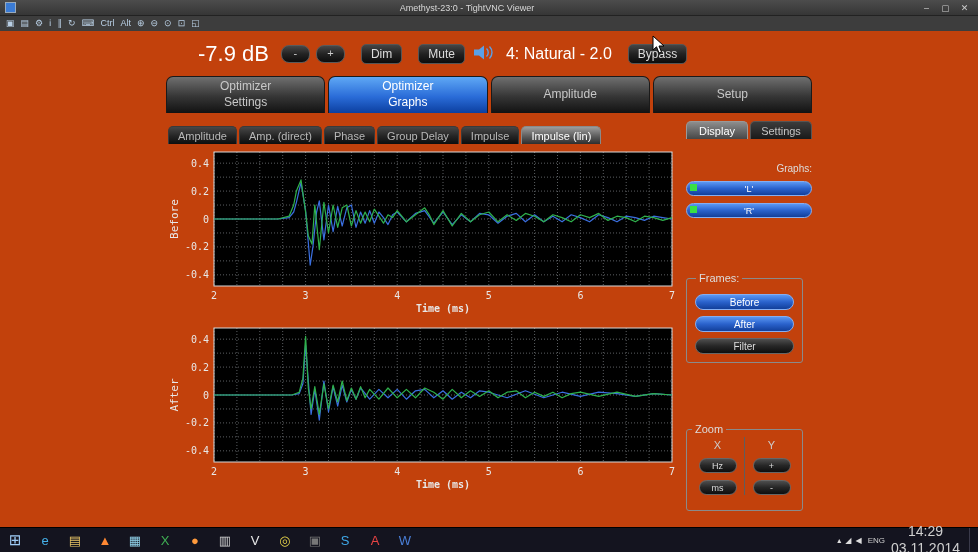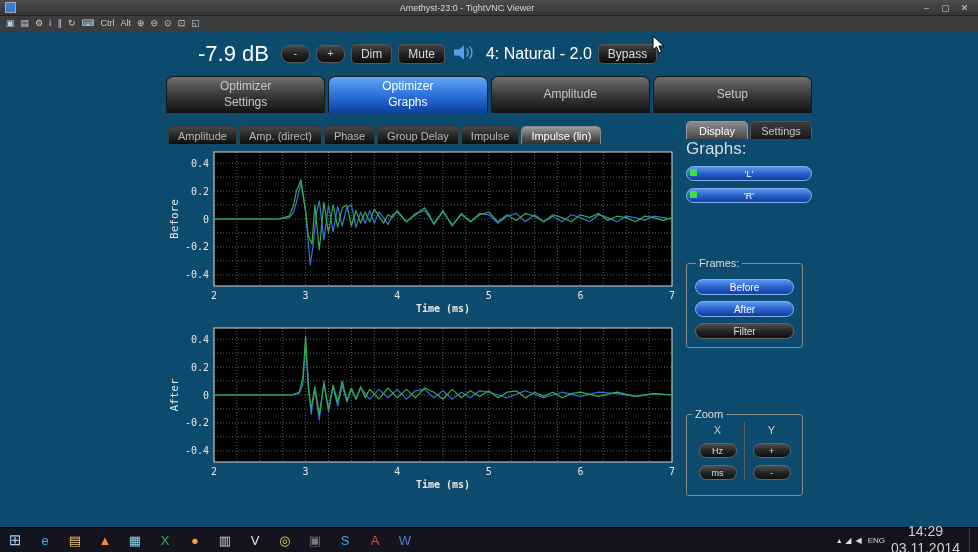--- a/index.html
+++ b/index.html
@@ -11,32 +11,32 @@
             align-items:center;padding:0 5px;color:#cfcfcf;font-size:9px;border-bottom:1px solid #222;}
   .titlebar .appico{width:9px;height:9px;background:#3a7bd5;border:1px solid #9ab;display:inline-block;}
   .titlebar .title{flex:1;text-align:center;color:#d8d8d8;}
   .win-controls{display:flex;gap:2px;}
   .win-controls span{display:inline-block;width:17px;text-align:center;font-size:9px;color:#ccc;cursor:default;}
 
   .vnc-toolbar{height:15px;background:#3d3d3d;display:flex;align-items:center;gap:4px;
                padding:0 5px;border-bottom:1px solid #1c1c1c;}
   .tbi{font-size:9px;line-height:13px;color:#b9cfe4;padding:0 1px;cursor:default;}
 
-  .desktop{position:absolute;top:31px;left:0;right:0;bottom:24px;background:#0c4a6e;overflow:hidden;}
+  .desktop{position:absolute;top:31px;left:0;right:0;bottom:24px;background:#c2410c;overflow:hidden;}
 
   
   .app{position:absolute;left:166px;top:6px;width:646px;color:#ddd;}
 
   .topbar{display:flex;align-items:center;height:34px;}
   .level{font-size:22px;color:#fff;margin-left:32px;white-space:nowrap;}
   .rbtn{width:27px;height:16px;border-radius:8px;margin-left:12px;
         background:linear-gradient(180deg,#474747,#232323 50%,#0d0d0d);
         border:1px solid #5a5a5a;color:#ccc;font-size:11px;line-height:14px;text-align:center;cursor:default;}
   .rbtn + .rbtn{margin-left:6px;}
-  .tbtn{height:18px;padding:0 9px;margin-left:6px;border-radius:5px;display:flex;align-items:center;
+  .tbtn{height:18px;padding:0 9px;margin-left:16px;border-radius:5px;display:flex;align-items:center;
         background:linear-gradient(180deg,#454545,#222 50%,#0c0c0c);
         border:1px solid #555;color:#ddd;font-size:12px;white-space:nowrap;cursor:default;}
   .tbtn.focused{border-color:#a9c4e2;box-shadow:0 0 5px rgba(150,190,235,.75);}
   .spk{margin-left:9px;}
   .preset{font-size:16px;color:#fff;margin-left:10px;white-space:nowrap;}
 
   .tabs{display:flex;gap:3px;margin-top:5px;}
   .tab{flex:1;height:36px;border-radius:7px 7px 0 0;display:flex;flex-direction:column;
        align-items:center;justify-content:center;line-height:1.3;font-size:12px;color:#c8c8c8;
        background:linear-gradient(180deg,#6f6f6f,#353535 55%,#121212);
@@ -59,21 +59,21 @@
 
   .chart{margin-top:2px;}
   .chart svg text{font-family:"DejaVu Sans Mono",monospace;fill:#e8e8e8;}
 
   
   .ptabs{display:flex;gap:2px;}
   .ptab{flex:1;height:17px;border-radius:5px 5px 0 0;display:flex;align-items:center;justify-content:center;
         font-size:11px;color:#c4c4c4;background:linear-gradient(180deg,#3c3c3c,#1a1a1a);
         border:1px solid #555;border-bottom:none;cursor:default;}
   .ptab.active{background:linear-gradient(180deg,#8d8d8d,#474747);color:#fff;border-color:#999;}
-  .plabel{font-size:17px;color:#ddd;}
+  .plabel{font-size:10px;color:#ddd;margin-top:24px;text-align:right;}
   .pill{height:13px;border-radius:8px;display:flex;align-items:center;justify-content:center;
         font-size:9px;color:#ddd;background:linear-gradient(180deg,#4e4e4e,#262626 50%,#0e0e0e);
         border:1px solid #666;cursor:default;}
   .pill.blue{background:linear-gradient(180deg,#5b97f2,#2a62cc 50%,#123f9a);border-color:#86aef0;color:#fff;}
   .lr{position:relative;margin-top:7px;}
   .lr .ind{position:absolute;left:3px;top:2px;width:7px;height:7px;background:#39e045;}
   fieldset.grp{border:1px solid #8a8a8a;border-radius:3px;margin:54px 9px 0 0;padding:4px 8px 8px;}
   fieldset.grp legend{font-size:11px;color:#ddd;padding:0 3px;margin-left:1px;}
   .fbtn{height:14px;margin-top:6px;font-size:10px;}
   fieldset.zoom{margin-top:60px;padding:2px 4px 15px;}

